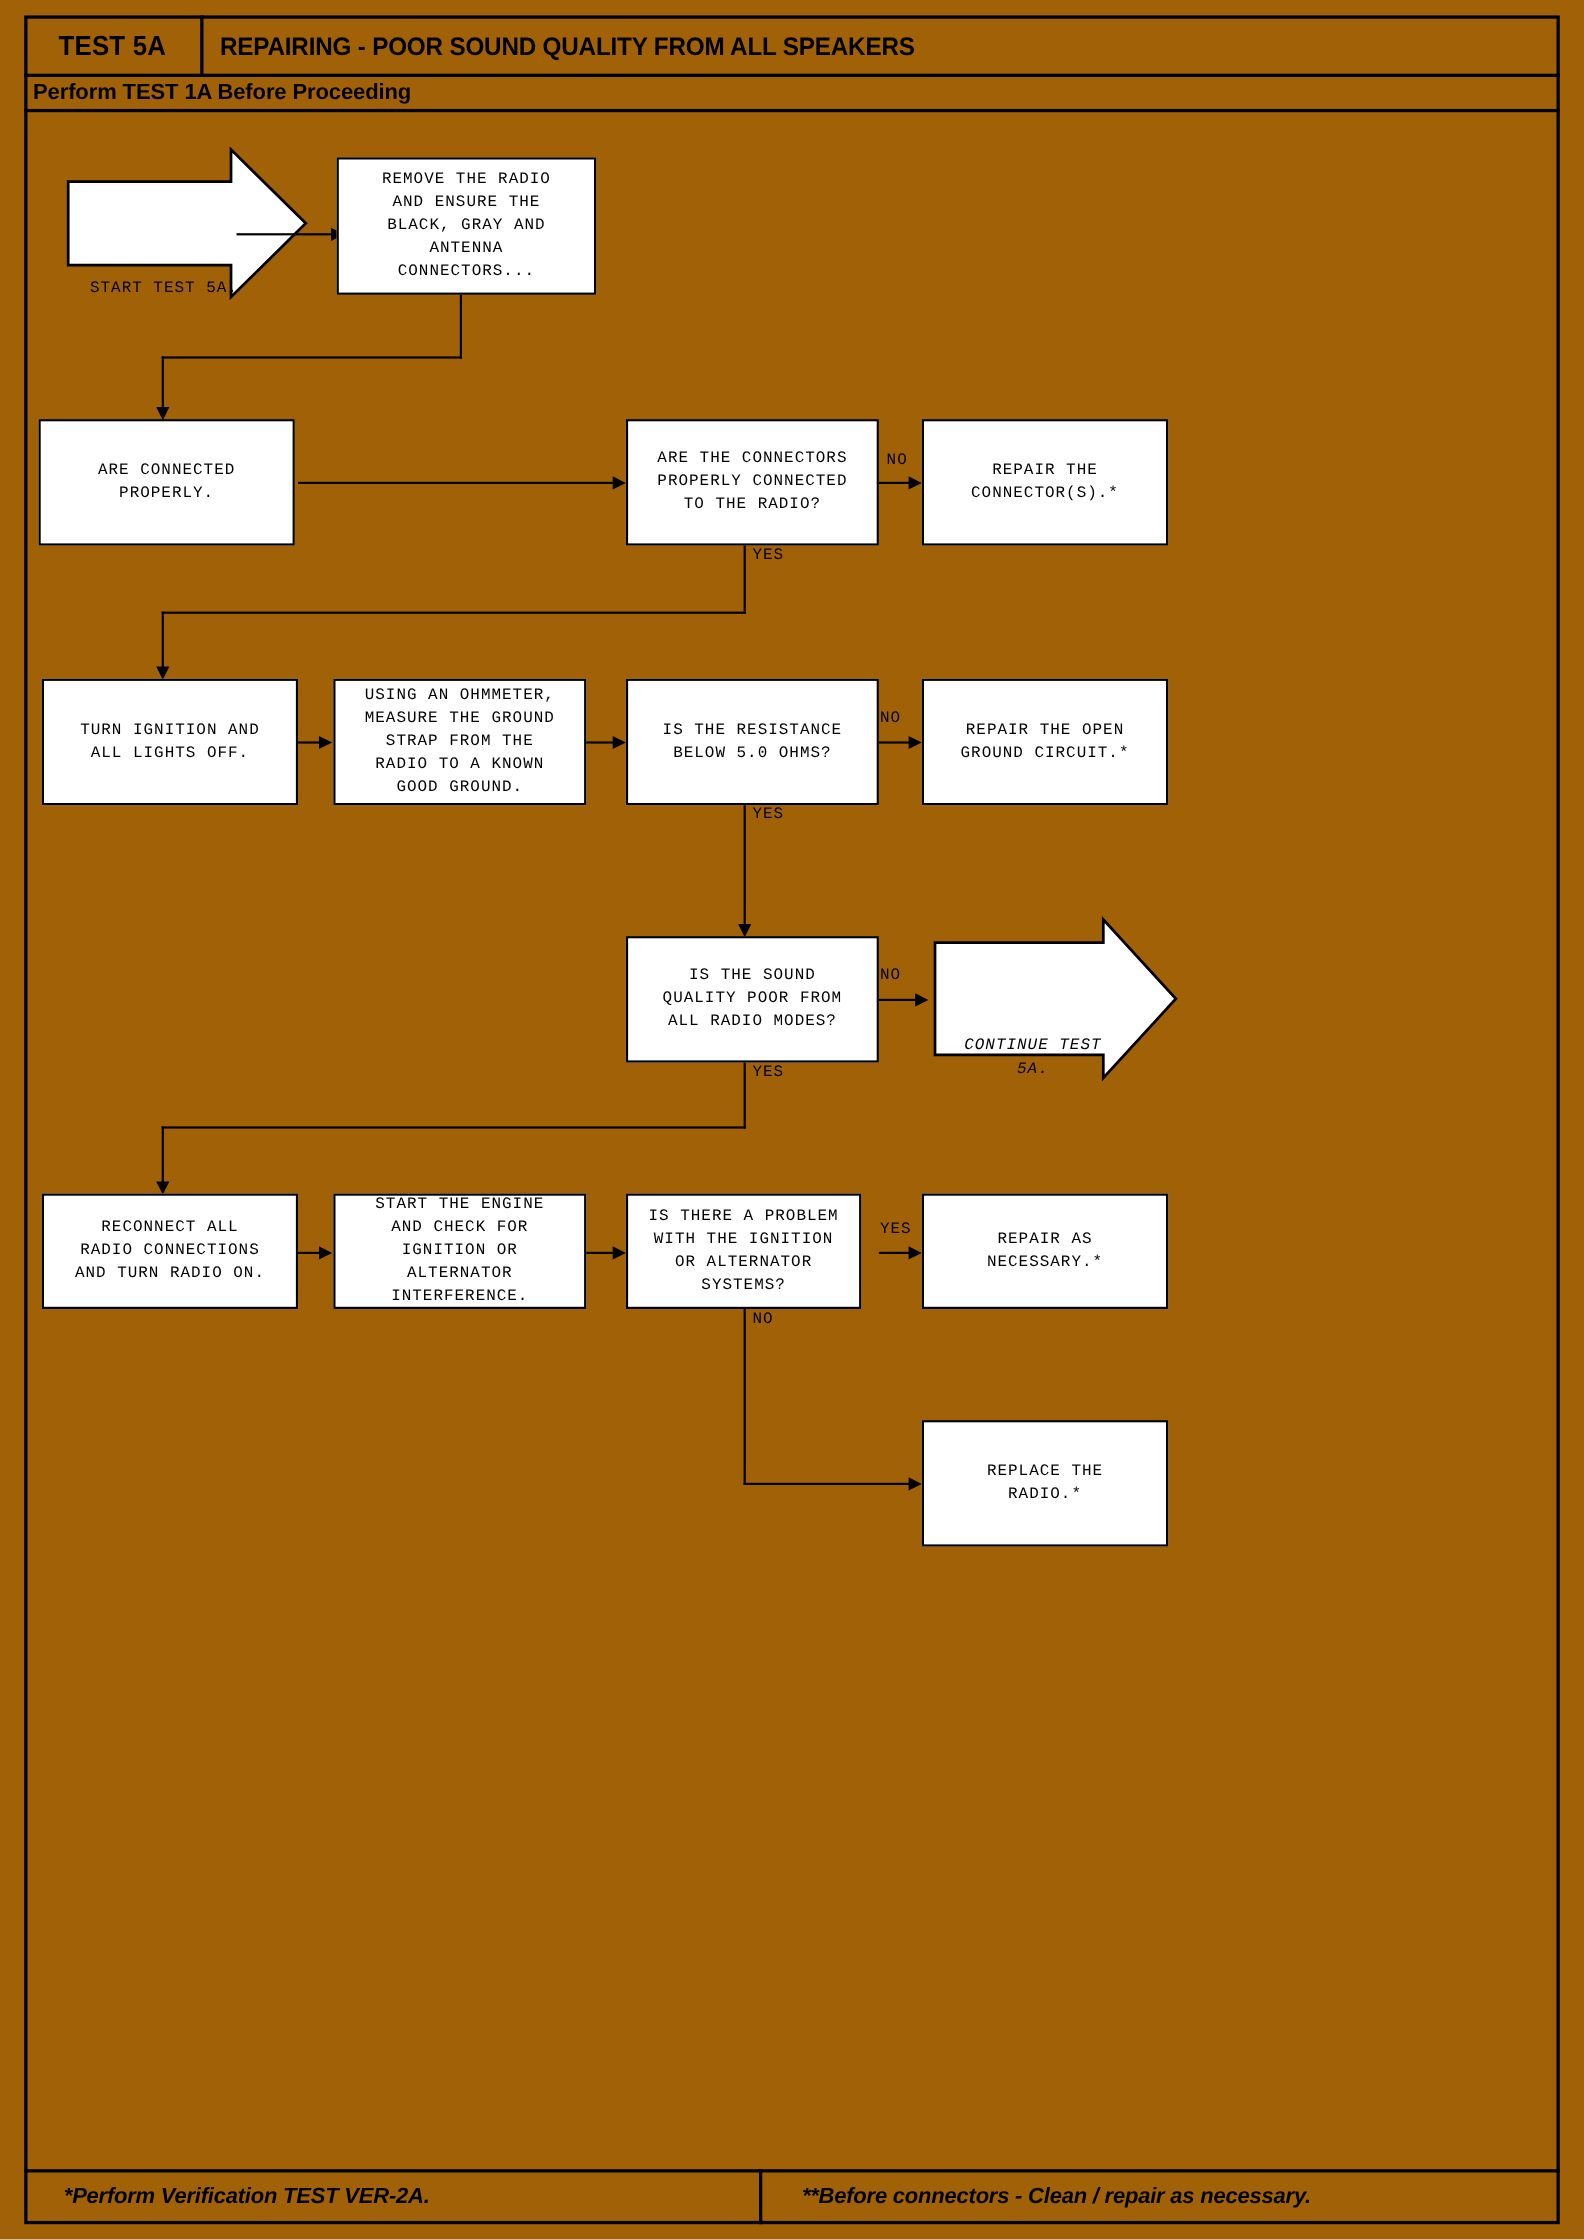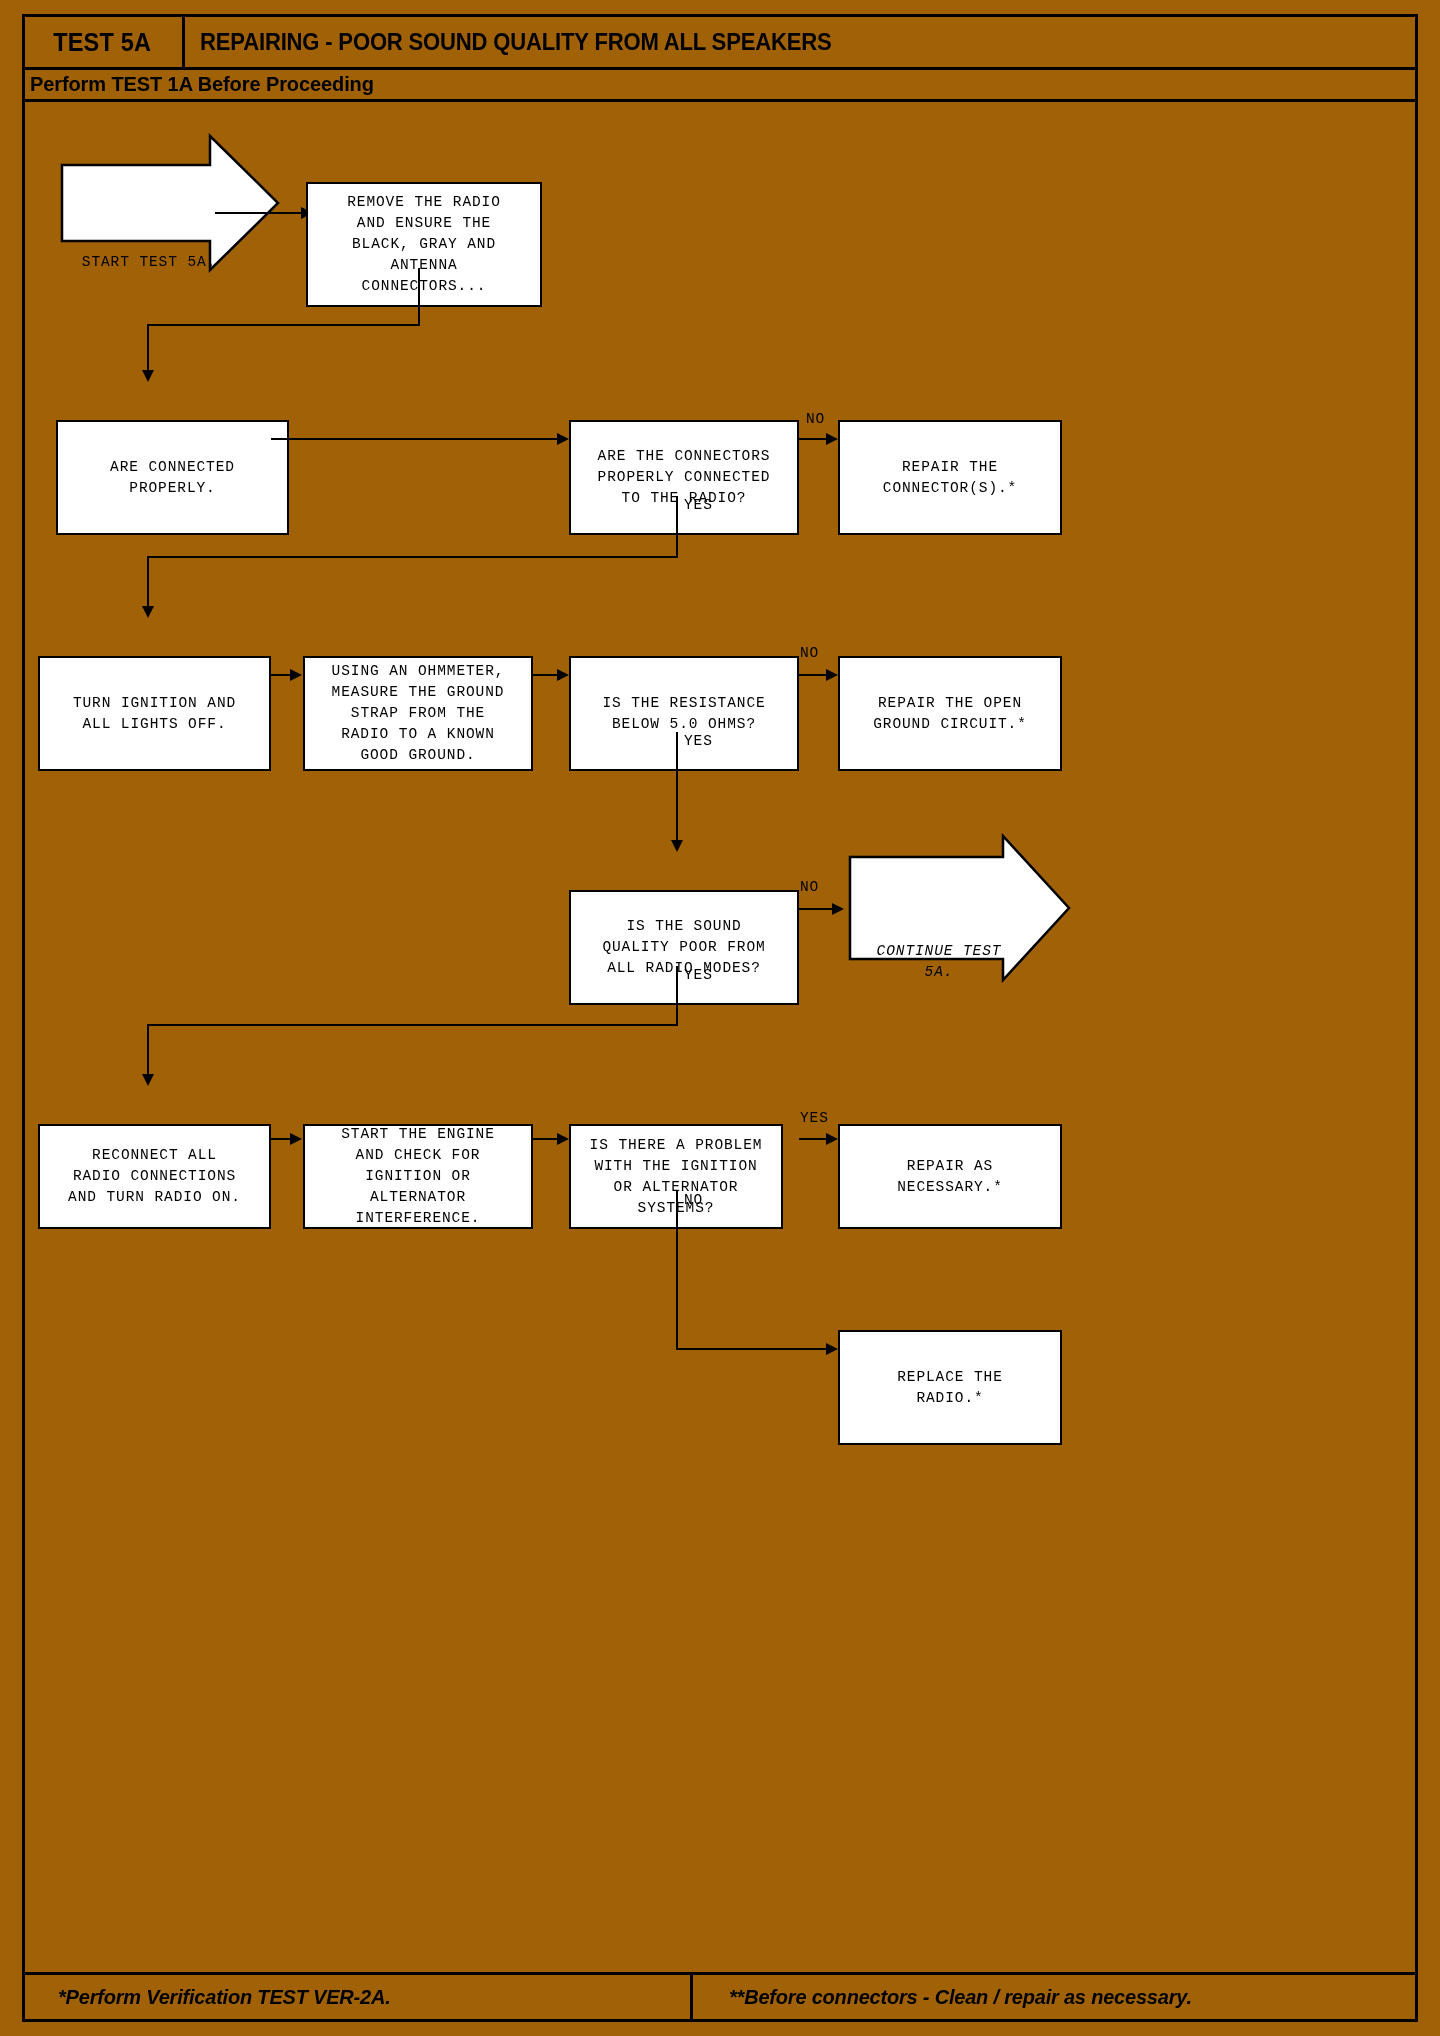--- a/index.html
+++ b/index.html
@@ -128,21 +128,20 @@
   
   .node {
     position: absolute;
     box-sizing: border-box;
     border: 2px solid #000;
     background: #fff;
     display: flex;
     align-items: center;
     justify-content: center;
     text-align: center;
-    margin-top: 39px;
   }
   .node-text {
     font-family: "Liberation Mono", "DejaVu Sans Mono", monospace;
     font-size: 14.5px;
     line-height: 21px;
     color: #000;
     white-space: pre-line;
     letter-spacing: 0.9px;
   }
 
@@ -228,21 +227,21 @@
 BLACK, GRAY AND
 ANTENNA
 CONNECTORS...</span>
   </div>
 
   <div class="ln ln-v" style="left:418px; top:268px; height:58px;"></div>
   <div class="ln ln-h" style="left:147px; top:324px; width:273px;"></div>
   <div class="ln ln-v" style="left:147px; top:324px; height:52px;"></div>
   <div class="arrowhead down" style="left:142px; top:370px;"></div>
 
-  <div class="node" style="left:56px; top:381px; width:233px; height:115px;">
+  <div class="node" style="left:35px; top:381px; width:233px; height:115px;">
     <span class="node-text">ARE CONNECTED
 PROPERLY.</span>
   </div>
 
   <div class="ln ln-h" style="left:271px; top:438px; width:290px;"></div>
   <div class="arrowhead right" style="left:557px; top:433px;"></div>
 
   <div class="node" style="left:569px; top:381px; width:230px; height:115px;">
     <span class="node-text">ARE THE CONNECTORS
 PROPERLY CONNECTED

